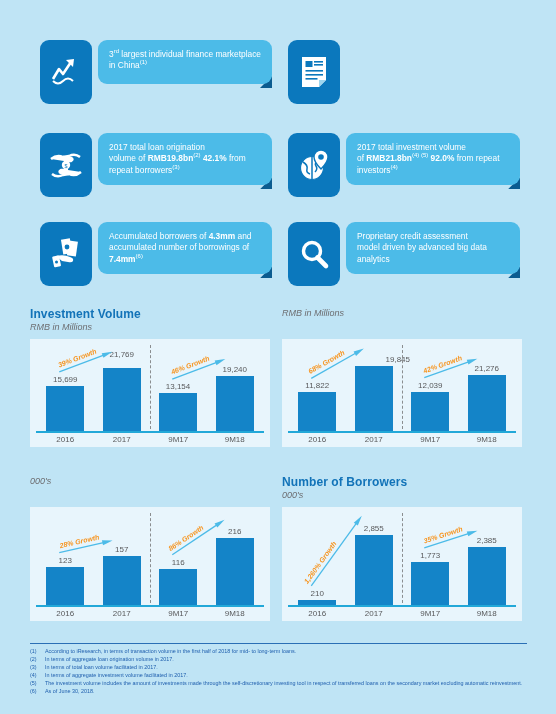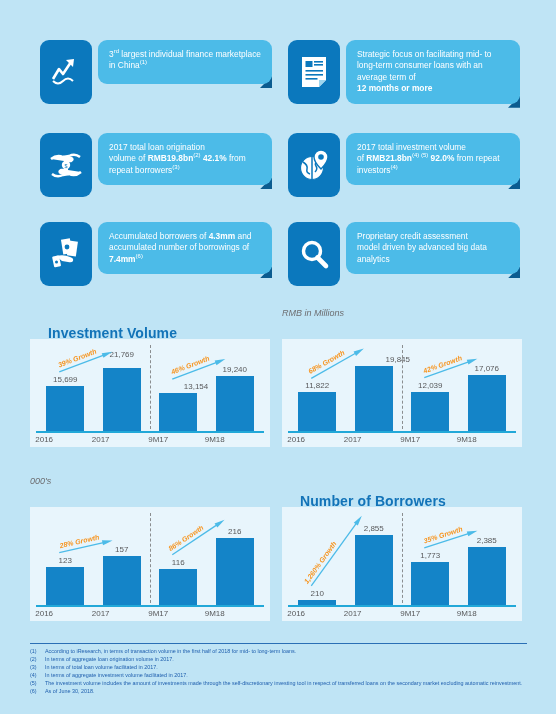--- a/index.html
+++ b/index.html
@@ -47,22 +47,22 @@
     width:12px;height:12px;
     background:#0b5c90;
     z-index:1;
     clip-path:polygon(100% 0,100% 100%,0 100%);
   }
   sup{font-size:6px;vertical-align:super;line-height:0;}
 
   
   .chart{position:absolute;}
   .chart .ctitle{
-    color:#1273b8;font-weight:bold;font-size:14px;
-    letter-spacing:.1px;margin:18px;
+    color:#1273b8;font-weight:bold;font-size:12px;
+    letter-spacing:.1px;margin:0;
   }
   .chart .csub{
     color:#6d6e71;font-size:9px;font-style:italic;margin:1px 0 0 0;
   }
   .plot{
     position:absolute;left:0;right:0;
     background:#e8f5fc;
   }
   .axis{
     position:absolute;left:6px;right:6px;
@@ -77,21 +77,21 @@
     background:#1484c8;
   }
   .vlabel{
     position:absolute;
     color:#58595b;font-size:8px;
     text-align:center;white-space:nowrap;
   }
   .xlabel{
     position:absolute;
     color:#58595b;font-size:8px;
-    text-align:left;white-space:nowrap;
+    text-align:center;white-space:nowrap;
   }
   .growth{
     position:absolute;
     color:#f7941e;font-size:7px;font-weight:bold;font-style:italic;
     white-space:nowrap;
     transform-origin:left bottom;
   }
   .arrow{position:absolute;overflow:visible;}
 
   
@@ -133,24 +133,20 @@
         <svg width="30" height="34" viewBox="0 0 30 34" aria-hidden="true">
           <path d="M3 2 H27 V25 L20 32 H3 Z" fill="#fff"></path>
           <rect x="6.5" y="6" width="7" height="6" fill="#0b78bd"></rect>
           <rect x="15" y="6" width="9" height="1.6" fill="#0b78bd"></rect>
           <rect x="15" y="9" width="9" height="1.6" fill="#0b78bd"></rect>
           <rect x="6.5" y="15" width="17.5" height="1.6" fill="#0b78bd"></rect>
           <rect x="6.5" y="19" width="17.5" height="1.6" fill="#0b78bd"></rect>
           <rect x="6.5" y="23" width="12" height="1.6" fill="#0b78bd"></rect>
           <path d="M20 32 V25 H27 Z" fill="#9dd6ef"></path>
         </svg>
-      </div>
-      <div class="txtwrap">
-        <div class="shadow-corner"></div>
-        <div class="txt" style="min-height:56px;">Strategic focus on facilitating mid- to<br>long-term consumer loans with an<br>average term of<br><b>12 months or more</b></div>
       </div>
     </div>
 
     <div class="hbox" style="left:40px;top:133px;width:232px;">
       <div class="icon">
         <svg width="34" height="30" viewBox="0 0 34 30" aria-hidden="true">
           <path d="M2 9 q6 -5 12 -2 l8 1 q3 1 0 3 l-7 0" stroke="#fff" stroke-width="2.4" fill="#fff" stroke-linejoin="round"></path>
           <path d="M31 7 q-5 -4 -11 -1 l-6 1" stroke="#fff" stroke-width="2.4" fill="none"></path>
           <circle cx="17" cy="15" r="4.2" fill="#fff"></circle>
           <text x="17" y="17.6" font-size="5.4" fill="#0b78bd" text-anchor="middle" font-family="sans-serif">$</text>
@@ -216,21 +212,21 @@
     <div class="csub">RMB in Millions</div>
     <div class="plot" style="top:32px;height:108px;">
         <div class="axis" style="top: 92px;"></div>
         <div class="bar" style="left: 16.25px; width: 38px; top: 46.7869px; height: 45.2131px;"></div>
         <div class="vlabel" style="left: 5.25px; width: 60px; top: 35.7869px;">15,699</div>
         <div class="xlabel" style="left: 5.25px; width: 60px; top: 96px;">2016</div>
         <div class="bar" style="left: 72.75px; width: 38px; top: 29.3053px; height: 62.6947px;"></div>
         <div class="vlabel" style="left: 61.75px; width: 60px; top: 2px; margin-top: 9px;">21,769</div>
         <div class="xlabel" style="left: 61.75px; width: 60px; top: 96px;">2017</div>
         <div class="bar" style="left: 129.25px; width: 38px; top: 54.1165px; height: 37.8835px;"></div>
-        <div class="vlabel" style="left: 136px; width: 60px; top: 43.1165px; text-align: center;">13,154</div>
+        <div class="vlabel" style="left: 118px; width: 60px; top: 43.1165px; text-align: center;">13,154</div>
         <div class="xlabel" style="left: 118.25px; width: 60px; top: 96px;">9M17</div>
         <div class="bar" style="left: 185.75px; width: 38px; top: 36.5888px; height: 55.4112px;"></div>
         <div class="vlabel" style="left: 174.75px; width: 60px; top: 25.5888px;">19,240</div>
         <div class="xlabel" style="left: 174.75px; width: 60px; top: 96px;">9M18</div>
         <div class="divider" style="left: 120px; top: 6px; height: 84px;"></div>
         <svg class="arrow" width="240" height="108" style="left: 0px; top: 0px;">
           <line x1="29.25" y1="32.786880000000004" x2="75.75" y2="15.305280000000003" stroke="#4cbbe8" stroke-width="1.3"></line>
           <polygon points="82.30225899429244,12.841968799255426 73.48495360513051,18.842166318372247 71.71588584204464,14.136552931525884" fill="#4cbbe8"></polygon>
         </svg>
         <div class="growth" style="left: 32.25px; top: 28.7869px; transform: rotate(-20.6037deg) translateY(-7px);">39% Growth</div>
@@ -249,21 +245,21 @@
         <div class="bar" style="left: 16.25px; width: 38px; top: 53.3098px; height: 38.6902px;"></div>
         <div class="vlabel" style="left: 5.25px; width: 60px; top: 42.3098px;">11,822</div>
         <div class="xlabel" style="left: 5.25px; width: 60px; top: 96px;">2016</div>
         <div class="bar" style="left: 72.75px; width: 38px; top: 27.0527px; height: 64.9473px;"></div>
         <div class="vlabel" style="left: 61.75px; width: 60px; top: 16.0527px; padding-left: 24px;">19,845</div>
         <div class="xlabel" style="left: 61.75px; width: 60px; top: 96px;">2017</div>
         <div class="bar" style="left: 129.25px; width: 38px; top: 52.5996px; height: 39.4004px;"></div>
         <div class="vlabel" style="left: 118.25px; width: 60px; top: 41.5996px;">12,039</div>
         <div class="xlabel" style="left: 118.25px; width: 60px; top: 96px;">9M17</div>
         <div class="bar" style="left: 185.75px; width: 38px; top: 36.1149px; height: 55.8851px;"></div>
-        <div class="vlabel" style="left: 174.75px; width: 60px; top: 25.1149px;">17,076</div>
+        <div class="vlabel" style="left: 174.75px; width: 60px; top: 25.1149px;">21,276</div>
         <div class="xlabel" style="left: 174.75px; width: 60px; top: 96px;">9M18</div>
         <div class="divider" style="left: 120px; top: 6px; height: 84px;"></div>
         <svg class="arrow" width="240" height="108" style="left: 0px; top: 0px;">
           <line x1="29.25" y1="39.30981818181818" x2="75.75" y2="13.052727272727267" stroke="#4cbbe8" stroke-width="1.3"></line>
           <polygon points="81.84537221128612,9.610861847426488 74.05595522960577,16.895930665198186 71.58412253264933,12.518438093518089" fill="#4cbbe8"></polygon>
         </svg>
         <div class="growth" style="left: 32.25px; top: 35.3098px; transform: rotate(-29.4521deg) translateY(-7px);">68% Growth</div>
         <svg class="arrow" width="240" height="108" style="left: 0px; top: 0px;">
           <line x1="142.25" y1="38.599636363636364" x2="188.75" y2="22.114909090909087" stroke="#4cbbe8" stroke-width="1.3"></line>
           <polygon points="195.3476768764414,19.775964920119506 186.41846373549754,25.608322700447747 184.73871221609926,20.870091708828976" fill="#4cbbe8"></polygon>

